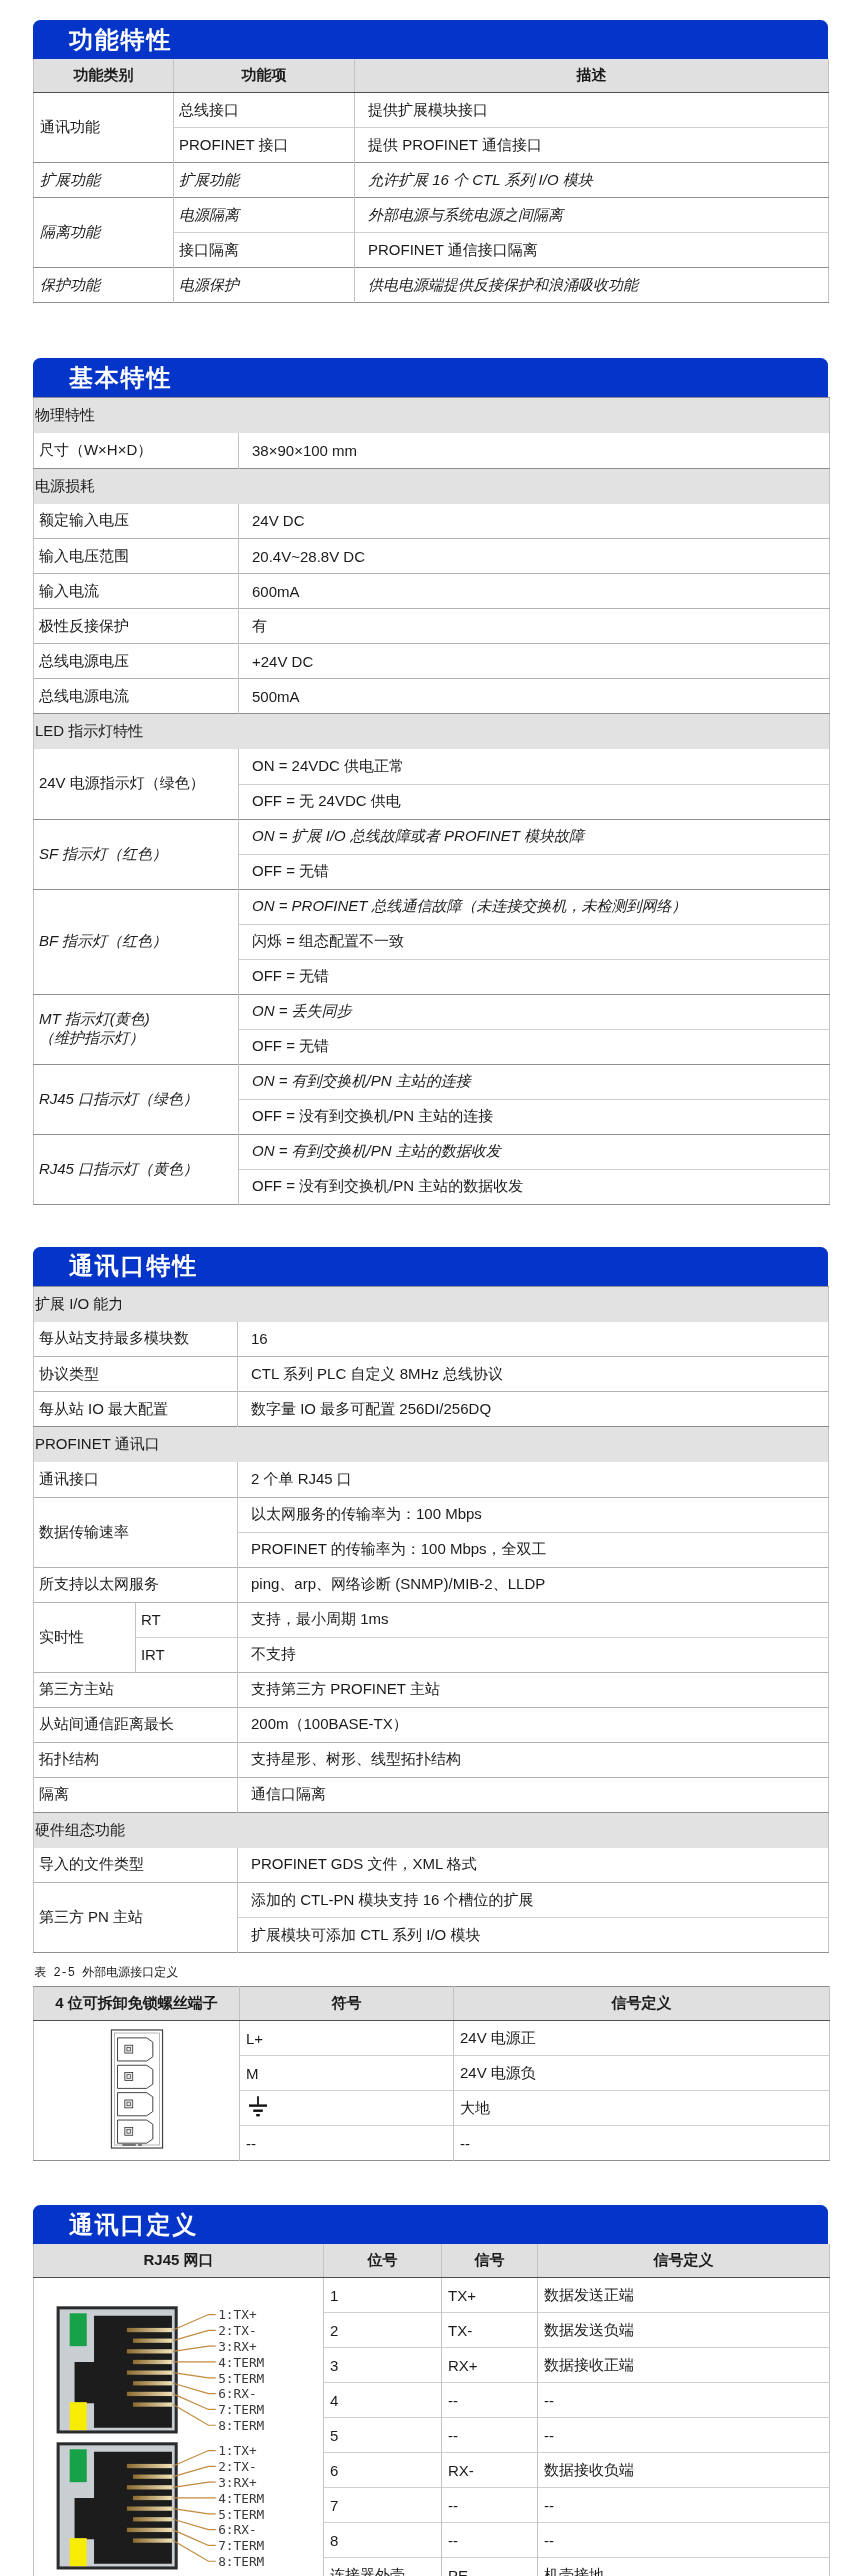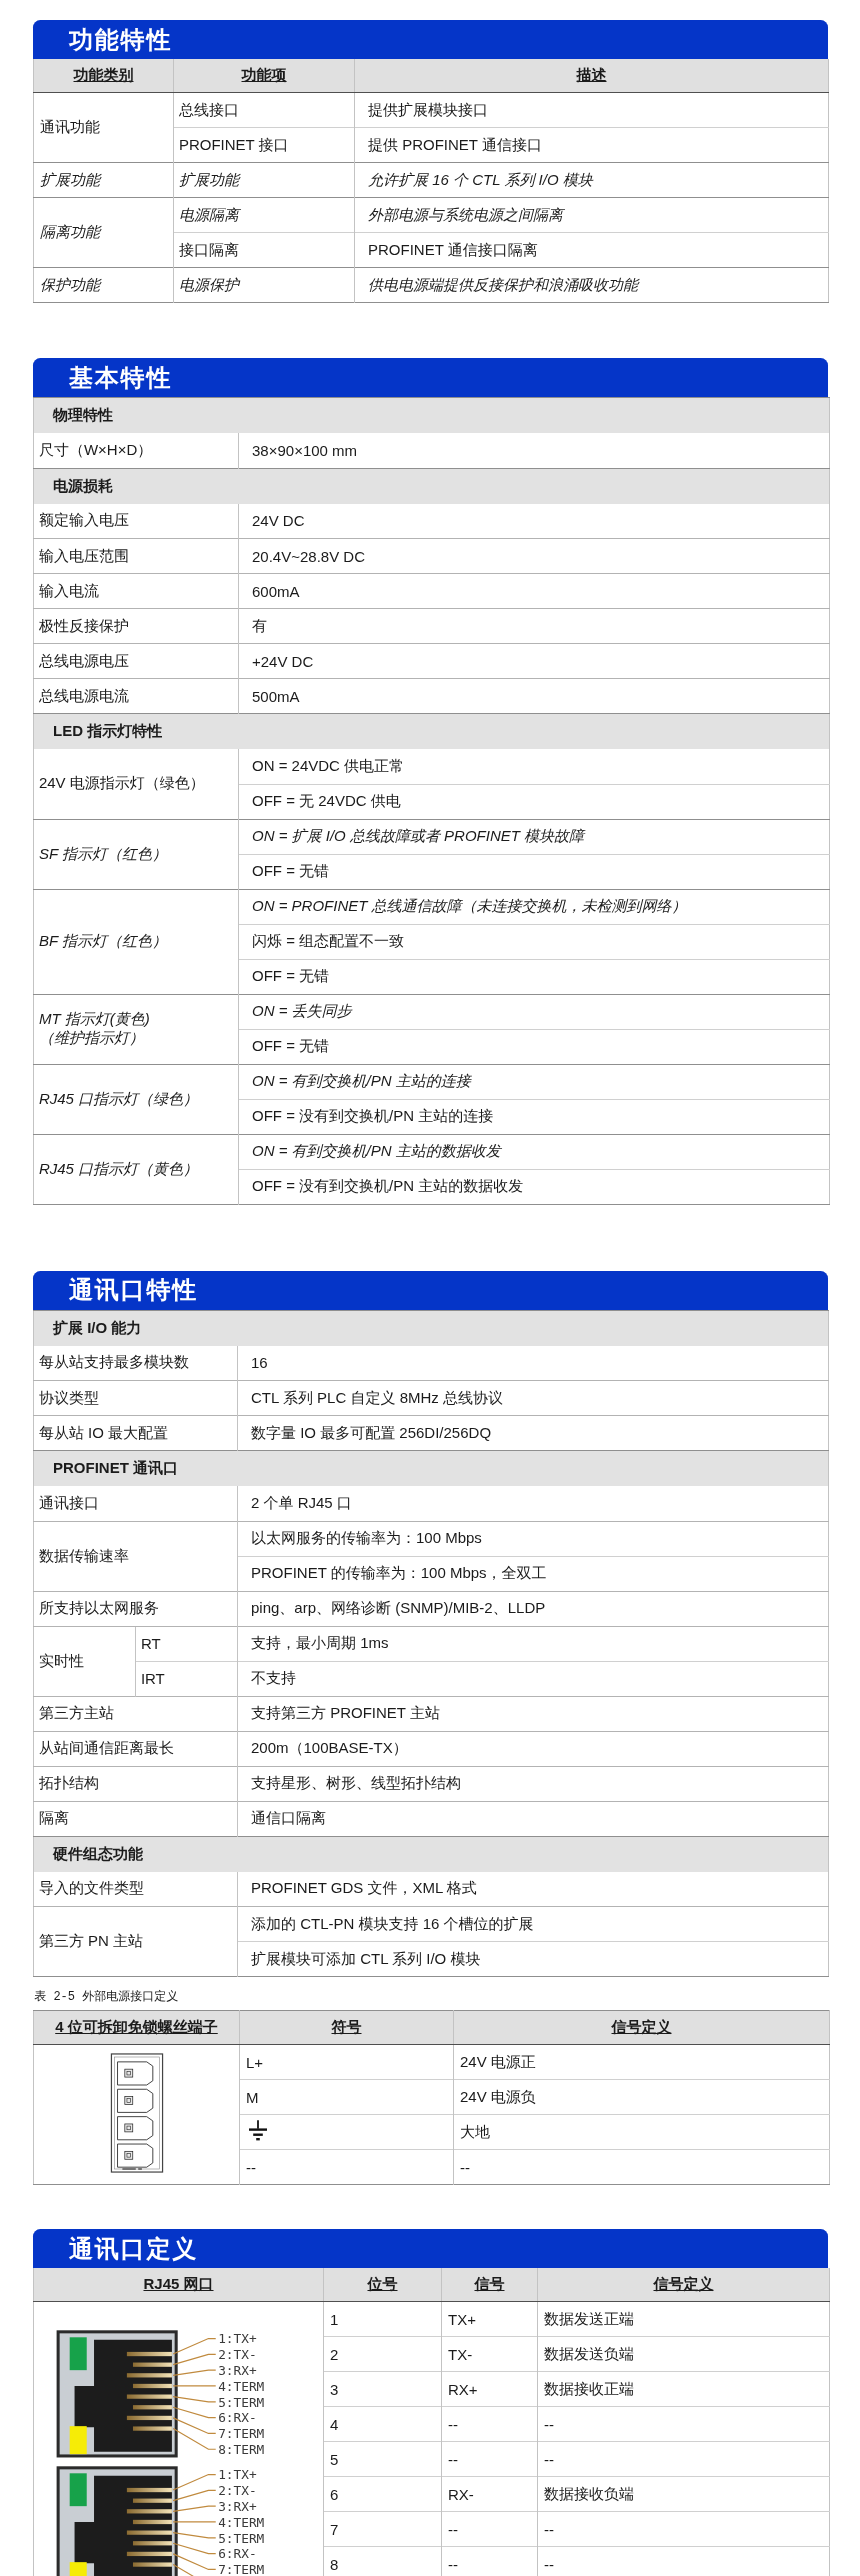--- a/index.html
+++ b/index.html
@@ -2,28 +2,28 @@
 <html style="font-size:9.7px"><head>
 <meta charset="utf-8">
 <style>
   html,body{margin:0;padding:0;background:#ffffff;}
   body{font-family:"Liberation Sans","DejaVu Sans",sans-serif;color:#1b1b1b;}
   .page{width:860px;min-height:2576px;background:#ffffff;overflow:hidden;}
   .content{width:795px;margin-left:33px;}
 
   .banner{height:39px;background:#0535c8;border-radius:7.3px 7.3px 0 0;display:flex;align-items:center;
           padding-left:36px;box-sizing:border-box;color:#ffffff;font-size:24px;font-weight:bold;letter-spacing:1.8px;}
-  .m1{margin-top:20px}.m2{margin-top:55px}.m3{margin-top:66px}.m4{margin-top:44px}
+  .m1{margin-top:20px}.m2{margin-top:55px}.m3{margin-top:42px}.m4{margin-top:44px}
 
   table{border-collapse:collapse;table-layout:fixed;width:795px;font-size:15px;
         border-left:0.6px solid #c3c3c3;border-right:0.6px solid #c3c3c3;border-bottom:0.6px solid #8f8f8f;}
   td,th{padding:0 6px;vertical-align:middle;overflow:hidden;font-weight:normal;}
   .vb{border-left:0.6px solid #c3c3c3;}           
-  tr.head th{background:#e0e0e0;font-weight:bold;text-align:center;height:33px;border-bottom:1.2px solid #4f4f4f;text-decoration:underline;}
-  tr.sub td{background:#e2e2e2;font-weight:bold;height:35px;border-top:0.6px solid #8f8f8f;padding-left:19px;}
+  tr.head th{background:#e0e0e0;font-weight:bold;text-align:center;height:33px;border-bottom:1.2px solid #4f4f4f;}
+  tr.sub td{background:#e2e2e2;font-weight:normal;height:35px;border-top:0.6px solid #8f8f8f;padding-left:1px;}
   tr.r{height:35px;}
   tr.r>td{border-top:0.6px solid #b3b3b3;}        
   tr.rs>td{border-top:0.6px solid #d0d0d0;}       
   tr.rg>td{border-top:0.6px solid #8f8f8f;font-style:italic;}       
   tr.nt>td{border-top:none;}                    
   .tc{text-align:left;}
   .lbl{padding-left:4.9px;}
   .val{padding-left:13px;}
   .imgcell{vertical-align:middle;text-align:center;}
   .jackcell{vertical-align:top;padding-top:28px;padding-left:22px;text-align:left;}

